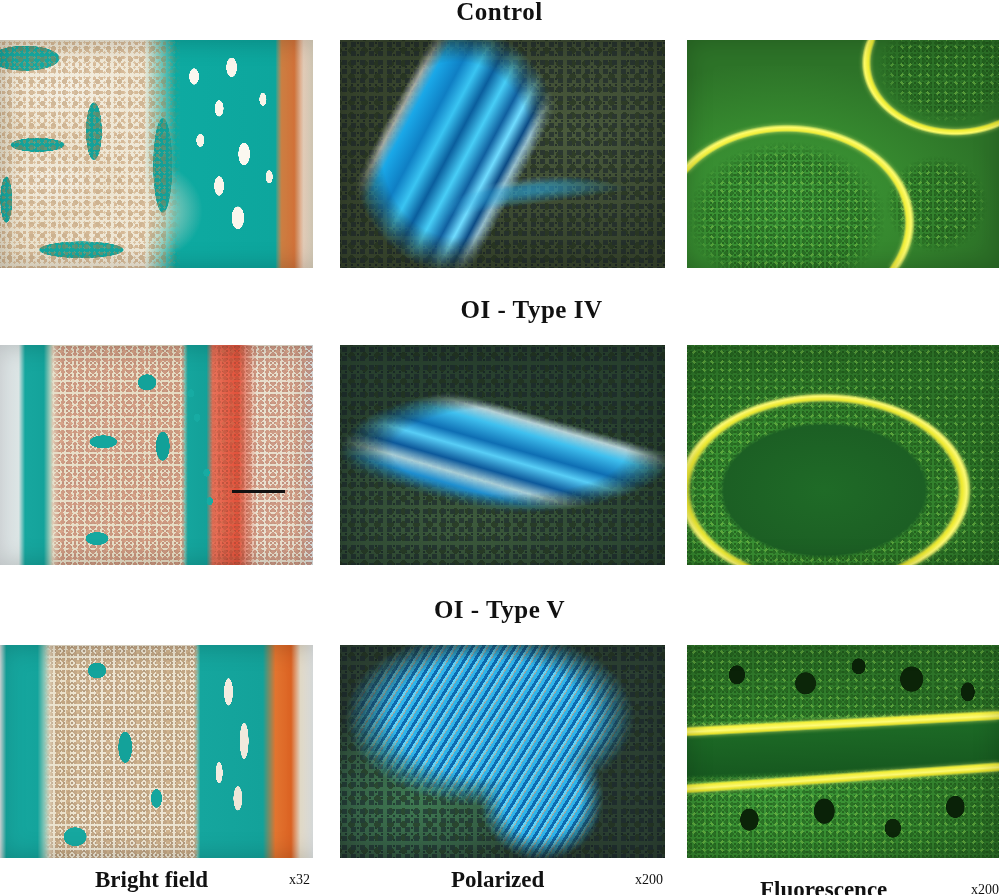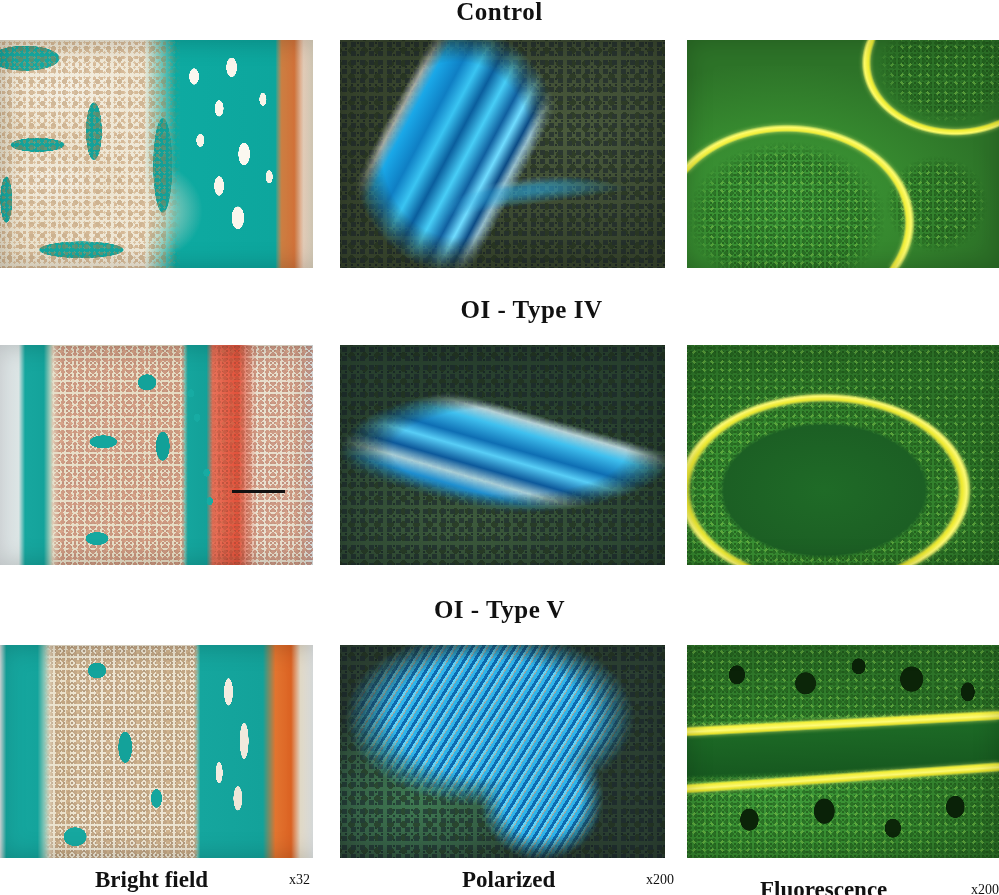--- a/index.html
+++ b/index.html
@@ -40,21 +40,21 @@
   
   .caption{
     position:absolute;top:866px;height:28px;
     display:flex;align-items:center;
     font-family:"Liberation Serif", serif;
     color:#111111;white-space:nowrap;
   }
   .caption .name{font-weight:bold;font-size:23px;}
   .caption .mag{font-weight:normal;font-size:14px;margin-left:auto;}
   #caption-brightfield{left:95px;width:215px;}
-  #caption-polarized{left:462px;width:212px;}
+  #caption-polarized{left:451px;width:212px;}
   #caption-fluorescence{left:760px;width:239px;margin-top:10px;}
 
   
 
   
   .bf-base{
     background:
       radial-gradient(ellipse 34% 26% at 22% 22%, #f4efe4 0%, #efe7d6 60%, rgba(239,231,214,0) 72%),
       radial-gradient(ellipse 30% 24% at 18% 62%, #f2ece0 0%, #ece3d0 62%, rgba(236,227,208,0) 74%),
       radial-gradient(ellipse 26% 30% at 45% 75%, #efe6d4 0%, rgba(239,230,212,0) 76%),

